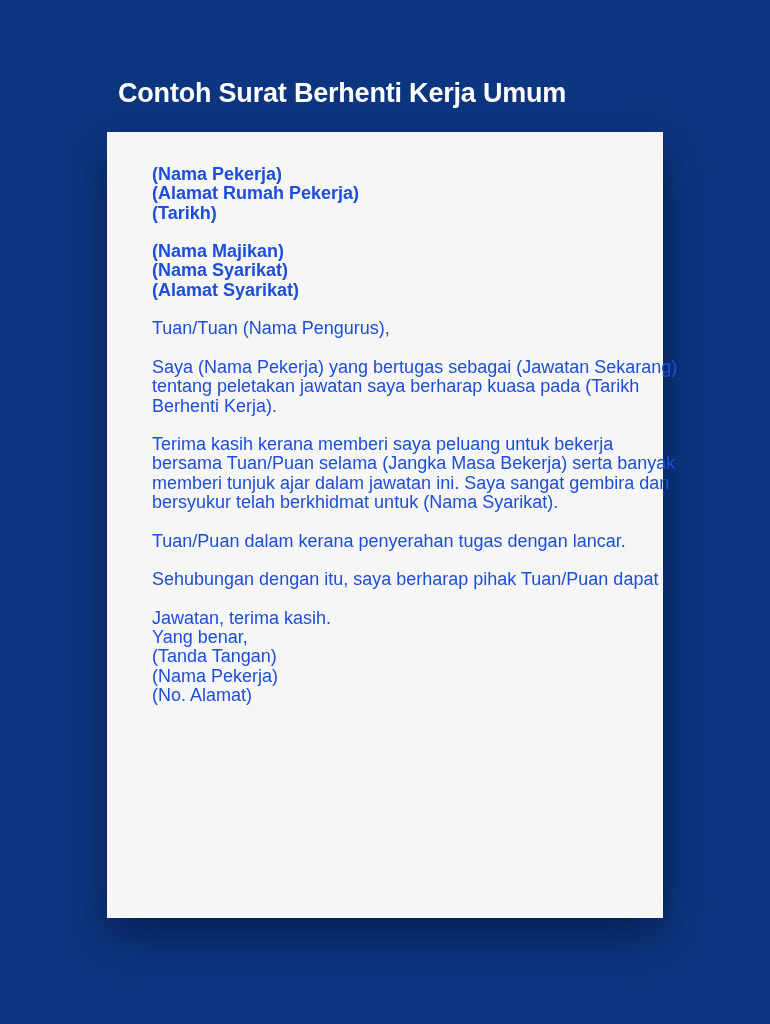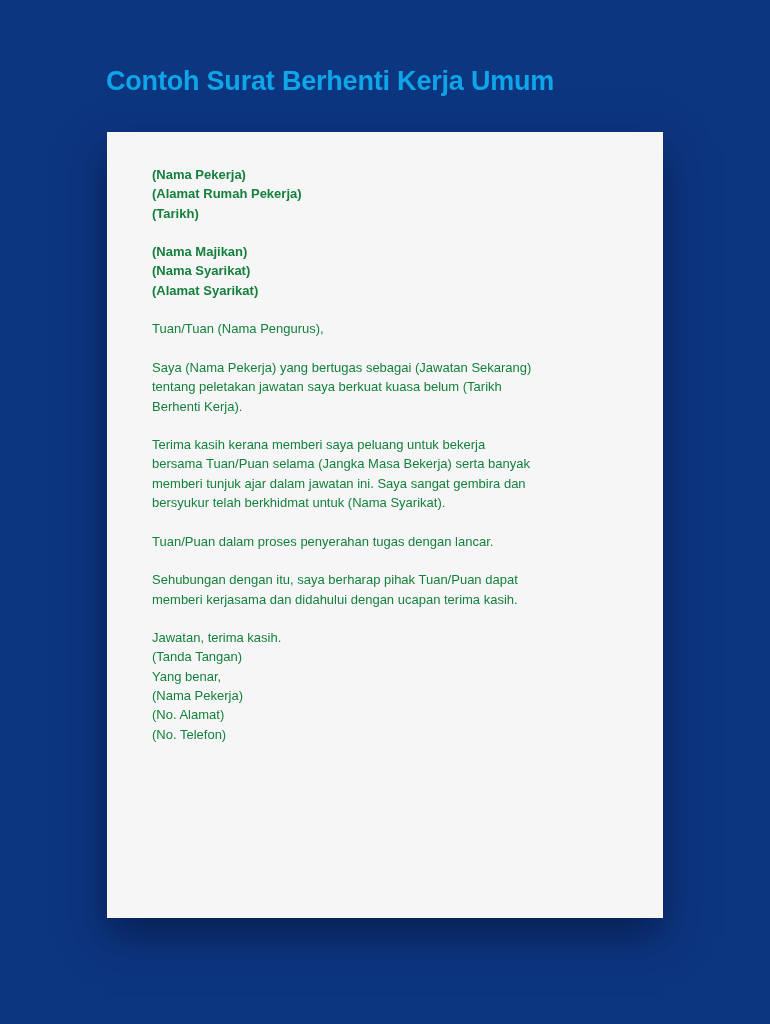--- a/index.html
+++ b/index.html
@@ -4,31 +4,31 @@
 <style>
   html, body { margin:0; padding:0; }
   body {
     width:770px; height:1024px; overflow:hidden;
     background:#0d3680;
     position:relative;
     font-family:"Liberation Sans", "DejaVu Sans", sans-serif;
   }
   .title {
     position:absolute; left:106px; top:66px;
-    color:#0ea5e9; font-weight:bold; font-size:27px; letter-spacing:-0.2px;
-    margin:0;
+    color:#ffffff; font-weight:bold; font-size:27px; letter-spacing:-0.2px;
+    margin:12px;
   }
   .paper {
     position:absolute; left:107px; top:132px; width:556px; height:786px;
     background:#f6f6f6;
     box-shadow: 0 18px 40px rgba(6,22,62,0.7);
   }
   .content {
     position:absolute; left:45px; top:33px; width:490px;
-    color:#15803d; font-size:13px; line-height:19.3px;
+    color:#1d4ed8; font-size:18px; line-height:19.3px;
   }
   .block { margin:0 0 19.3px 0; }
   .line { display:block; white-space:nowrap; }
   .bold { font-weight:bold; }
 </style>
 </head>
 <body>
 
 <h1 class="title">Contoh Surat Berhenti Kerja Umum</h1>
 
@@ -47,43 +47,41 @@
       <span class="line">(Alamat Syarikat)</span>
     </div>
 
     <div class="block">
       <span class="line">Tuan/Tuan (Nama Pengurus),</span>
     </div>
 
 
     <div class="block">
       <span class="line">Saya (Nama Pekerja) yang bertugas sebagai (Jawatan Sekarang)</span>
-      <span class="line">tentang peletakan jawatan saya berkuat kuasa belum (Tarikh</span>
+      <span class="line">tentang peletakan jawatan saya berharap kuasa pada (Tarikh</span>
       <span class="line">Berhenti Kerja).</span>
     </div>
 
     <div class="block">
       <span class="line">Terima kasih kerana memberi saya peluang untuk bekerja</span>
       <span class="line">bersama Tuan/Puan selama (Jangka Masa Bekerja) serta banyak</span>
       <span class="line">memberi tunjuk ajar dalam jawatan ini. Saya sangat gembira dan</span>
       <span class="line">bersyukur telah berkhidmat untuk (Nama Syarikat).</span>
     </div>
 
     <div class="block">
-      <span class="line">Tuan/Puan dalam proses penyerahan tugas dengan lancar.</span>
+      <span class="line">Tuan/Puan dalam kerana penyerahan tugas dengan lancar.</span>
     </div>
 
     <div class="block">
       <span class="line">Sehubungan dengan itu, saya berharap pihak Tuan/Puan dapat</span>
-      <span class="line">memberi kerjasama dan didahului dengan ucapan terima kasih.</span>
     </div>
 
     <div class="block">
       <span class="line">Jawatan, terima kasih.</span>
+      <span class="line">Yang benar,</span>
       <span class="line">(Tanda Tangan)</span>
-      <span class="line">Yang benar,</span>
       <span class="line">(Nama Pekerja)</span>
       <span class="line">(No. Alamat)</span>
-      <span class="line">(No. Telefon)</span>
     </div>
 
   </div>
 </div>
 
 </body></html>

